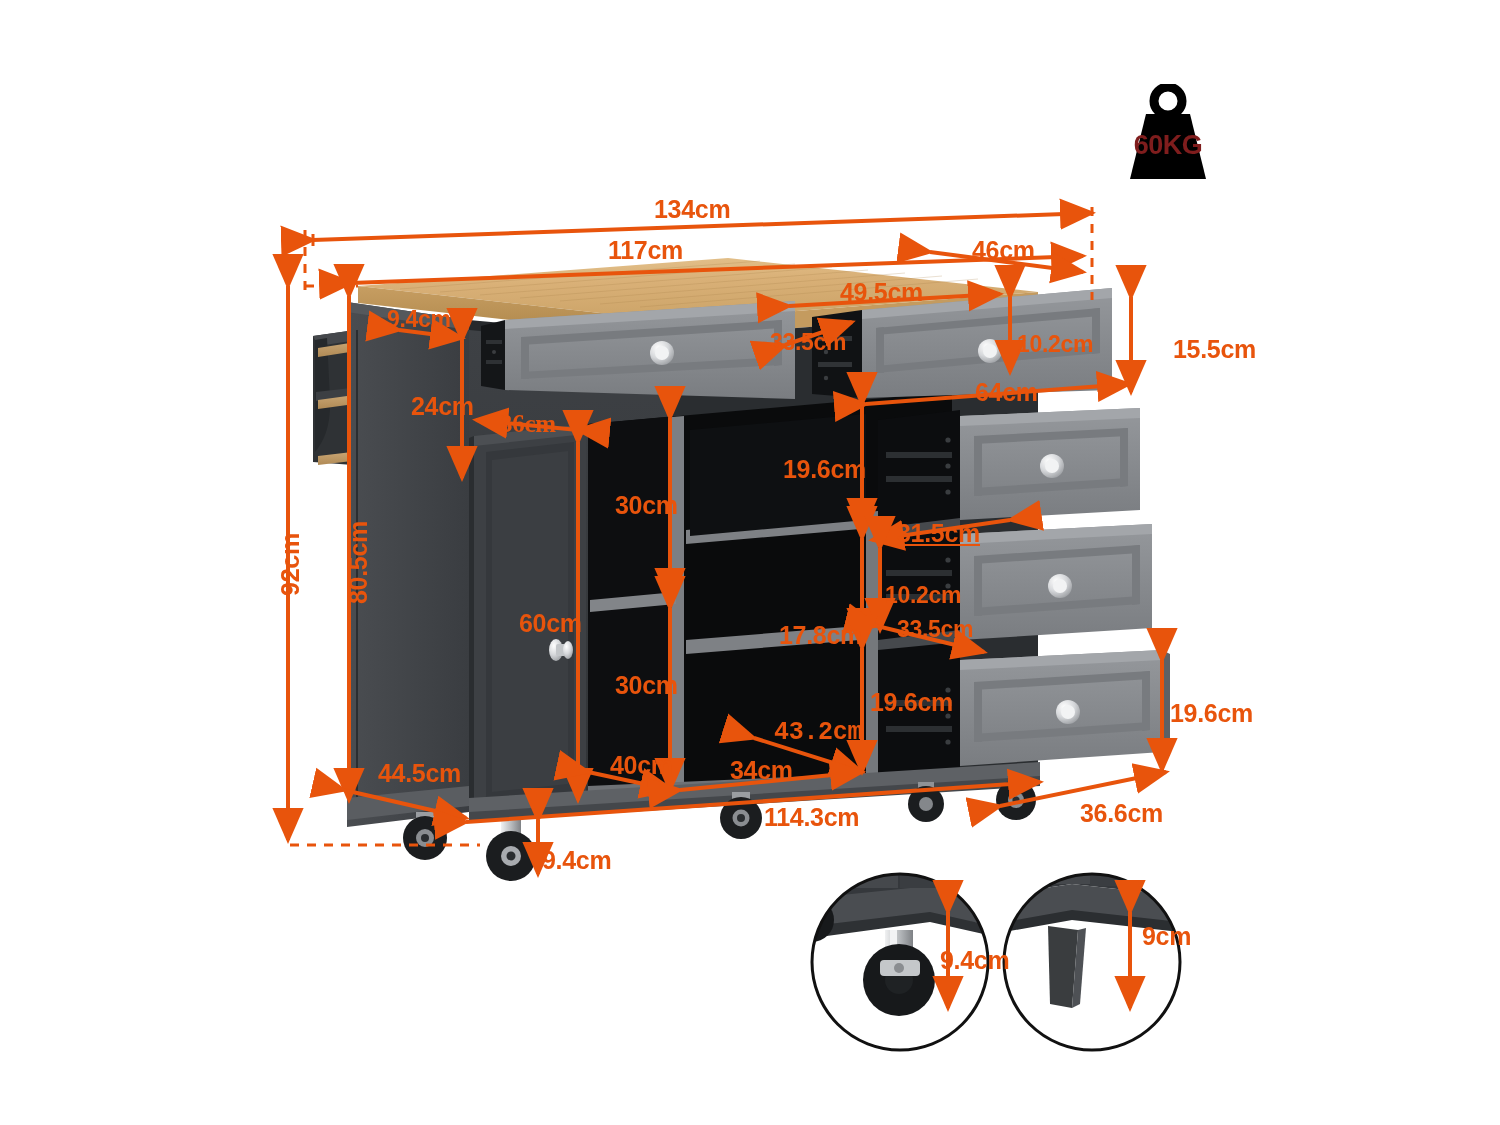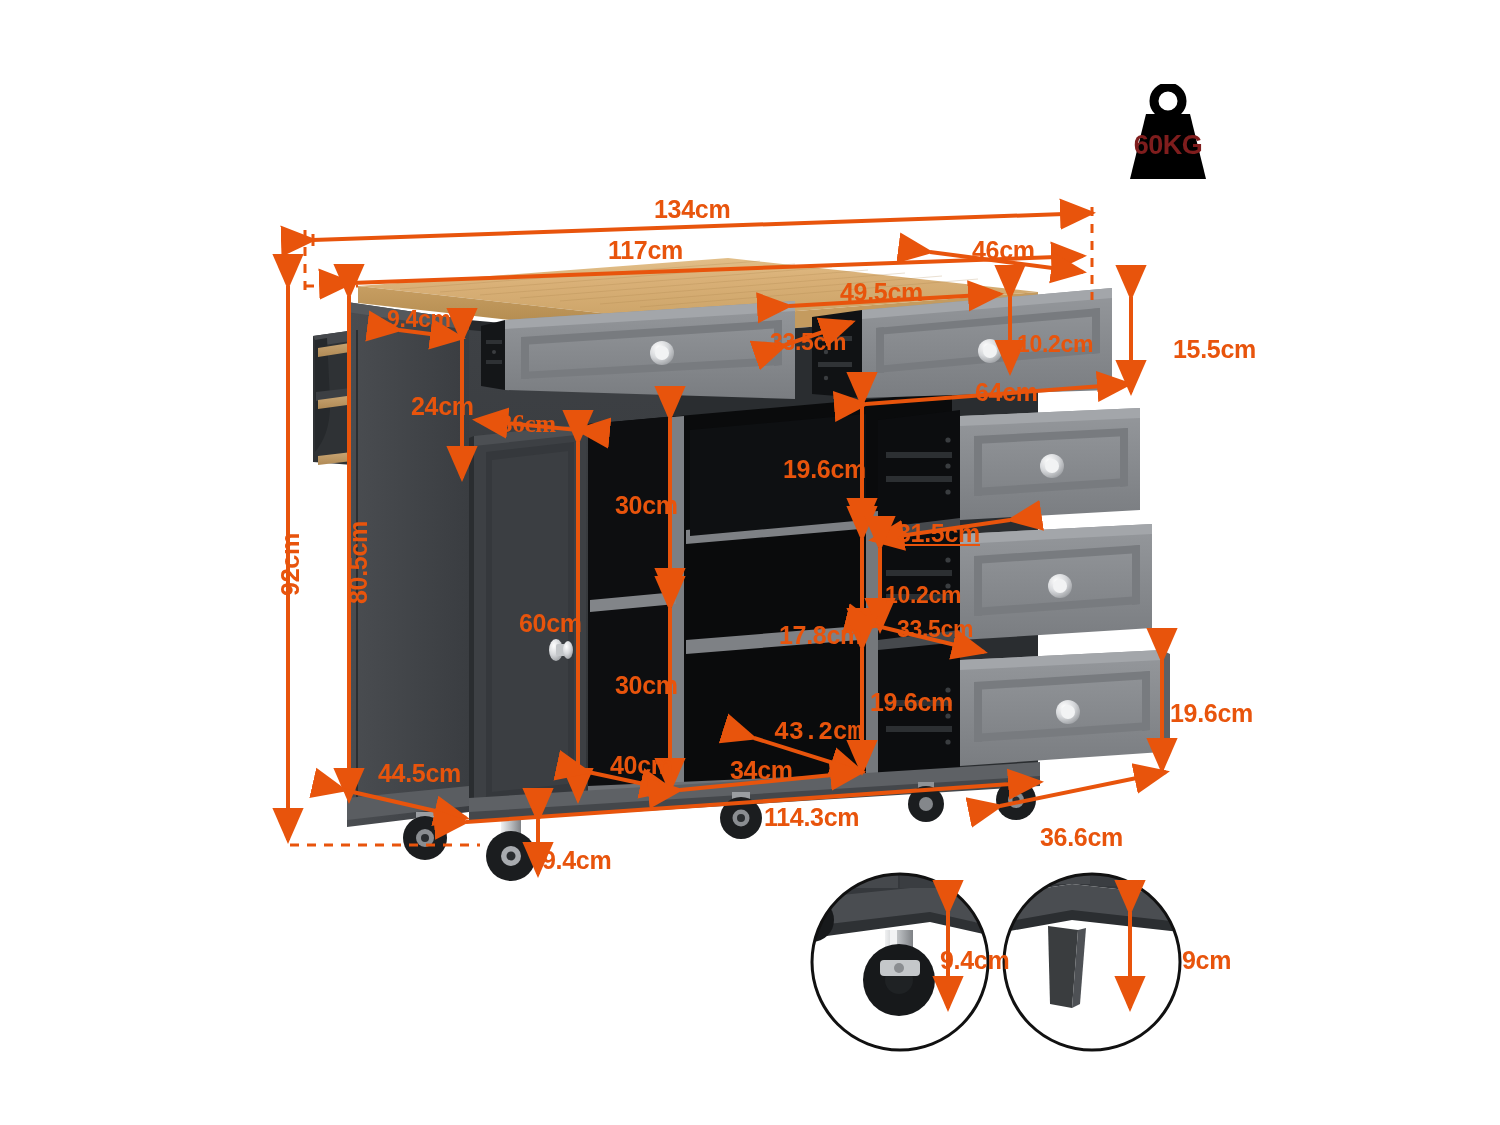--- a/index.html
+++ b/index.html
@@ -439,21 +439,21 @@
   <div class="dimtxt" style="left:519px;top:611px;">60cm</div>
   <div class="dimtxt sm" style="left:897px;top:618px;">33.5cm</div>
   <div class="dimtxt" style="left:615px;top:673px;">30cm</div>
   <div class="dimtxt" style="left:870px;top:690px;">19.6cm</div>
   <div class="dimtxt" style="left:1170px;top:701px;">19.6cm</div>
   <div class="dimtxt" style="left:774px;top:720px;font-family:Liberation Mono, monospace;">43.2cm</div>
   <div class="dimtxt" style="left:378px;top:761px;">44.5cm</div>
   <div class="dimtxt" style="left:610px;top:753px;">40cm</div>
   <div class="dimtxt" style="left:730px;top:758px;">34cm</div>
   <div class="dimtxt" style="left:764px;top:805px;">114.3cm</div>
-  <div class="dimtxt" style="left:1040px;top:801px;margin-top:24px;">36.6cm</div>
+  <div class="dimtxt" style="left:1080px;top:801px;">36.6cm</div>
   <div class="dimtxt" style="left:542px;top:848px;">9.4cm</div>
 
   <svg class="layer" viewBox="0 0 1500 1125">
     <defs>
       <clipPath id="clipA">
           <circle cx="900" cy="962" r="88"></circle>
         </clipPath>
       <clipPath id="clipB">
           <circle cx="1092" cy="962" r="88"></circle>
         </clipPath>
@@ -498,21 +498,21 @@
 
         <path d="M1048,926 L1078,930 L1072,1008 L1050,1004 Z" fill="#3A3D3F"></path>
         <path d="M1078,930 L1086,928 L1080,1004 L1072,1008 Z" fill="#4E5155"></path>
       </g>
       <circle cx="1092" cy="962" r="88" fill="none" stroke="#111111" stroke-width="3"></circle>
       <line x1="1130" y1="912" x2="1130" y2="1008" stroke="#E8540C" stroke-width="4" marker-start="url(#ah3)" marker-end="url(#ah3)"></line>
     </g>
   </svg>
 
   <div class="dimtxt" style="left:940px;top:948px;">9.4cm</div>
-  <div class="dimtxt" style="left:1142px;top:948px;margin-left:40px;">9cm</div>
+  <div class="dimtxt" style="left:1142px;top:924px;">9cm</div>
 
   <div class="wbadge">
     <svg viewBox="0 0 100 100" width="100" height="100">
       <circle cx="50" cy="17" r="14" fill="none" stroke="#000000" stroke-width="9"></circle>
       <path d="M28,30 L72,30 L88,95 L12,95 Z" fill="#000000"></path>
     </svg>
     <div class="kg">60KG</div>
   </div>
 
 </div>

